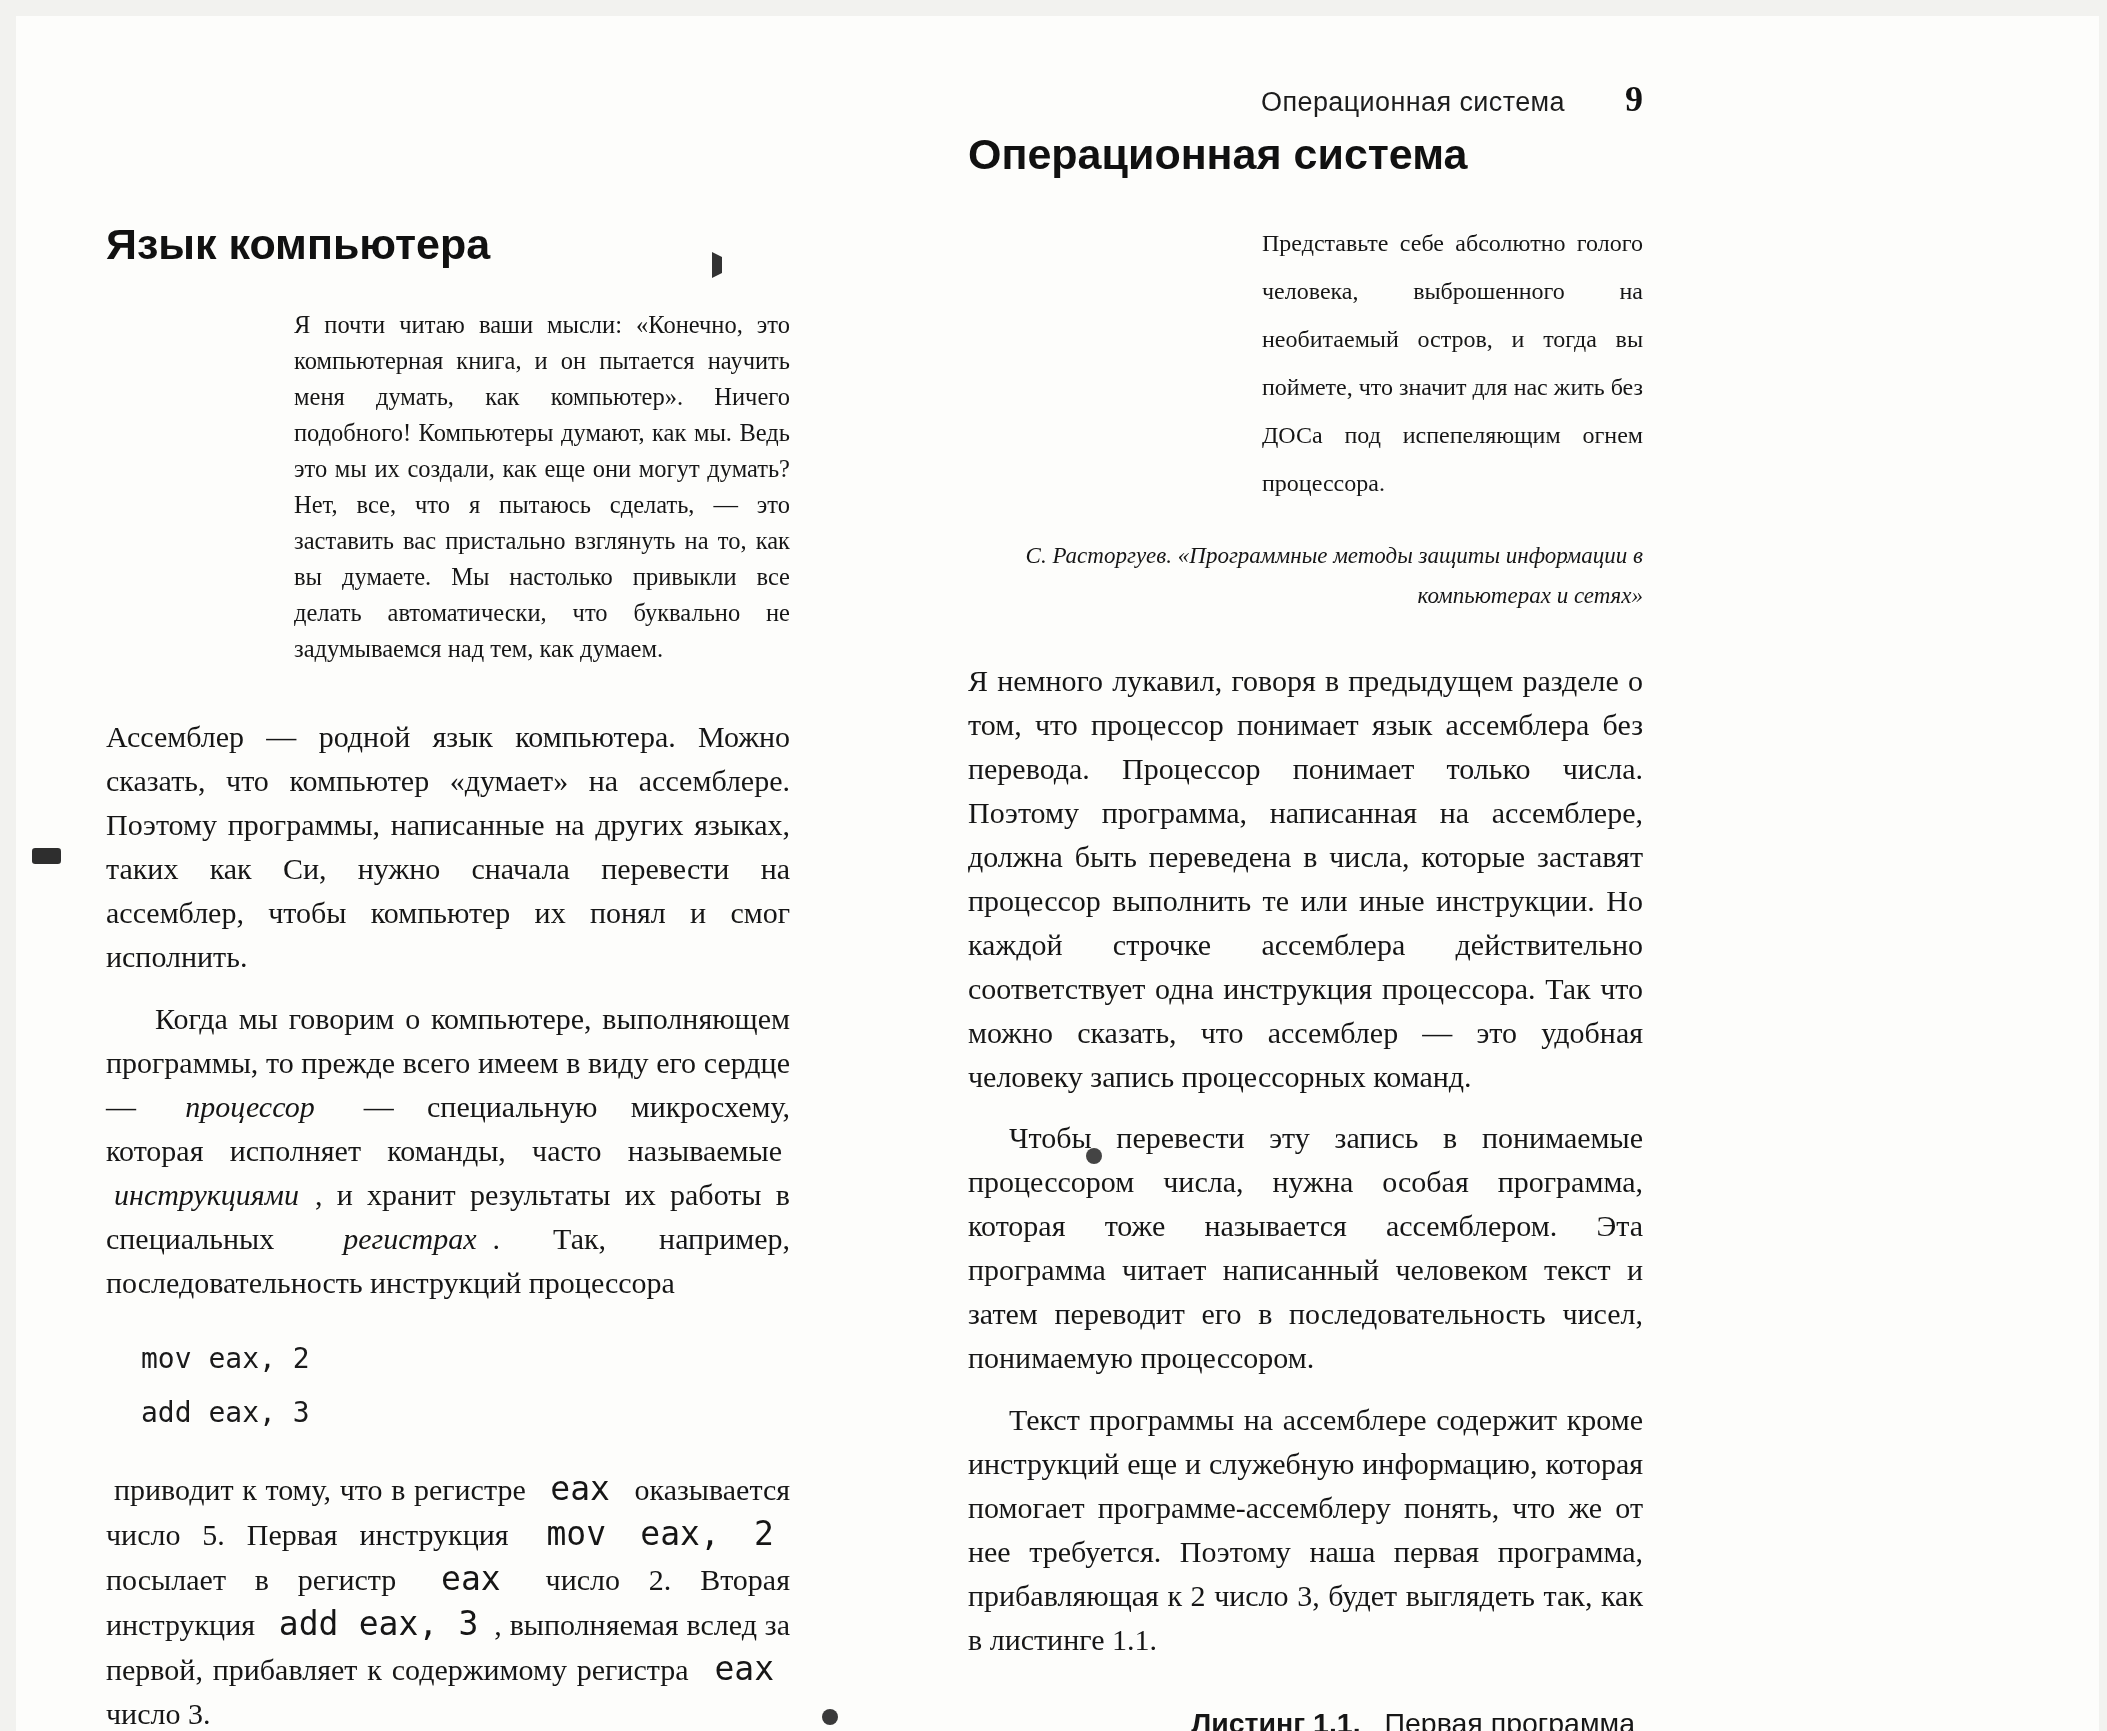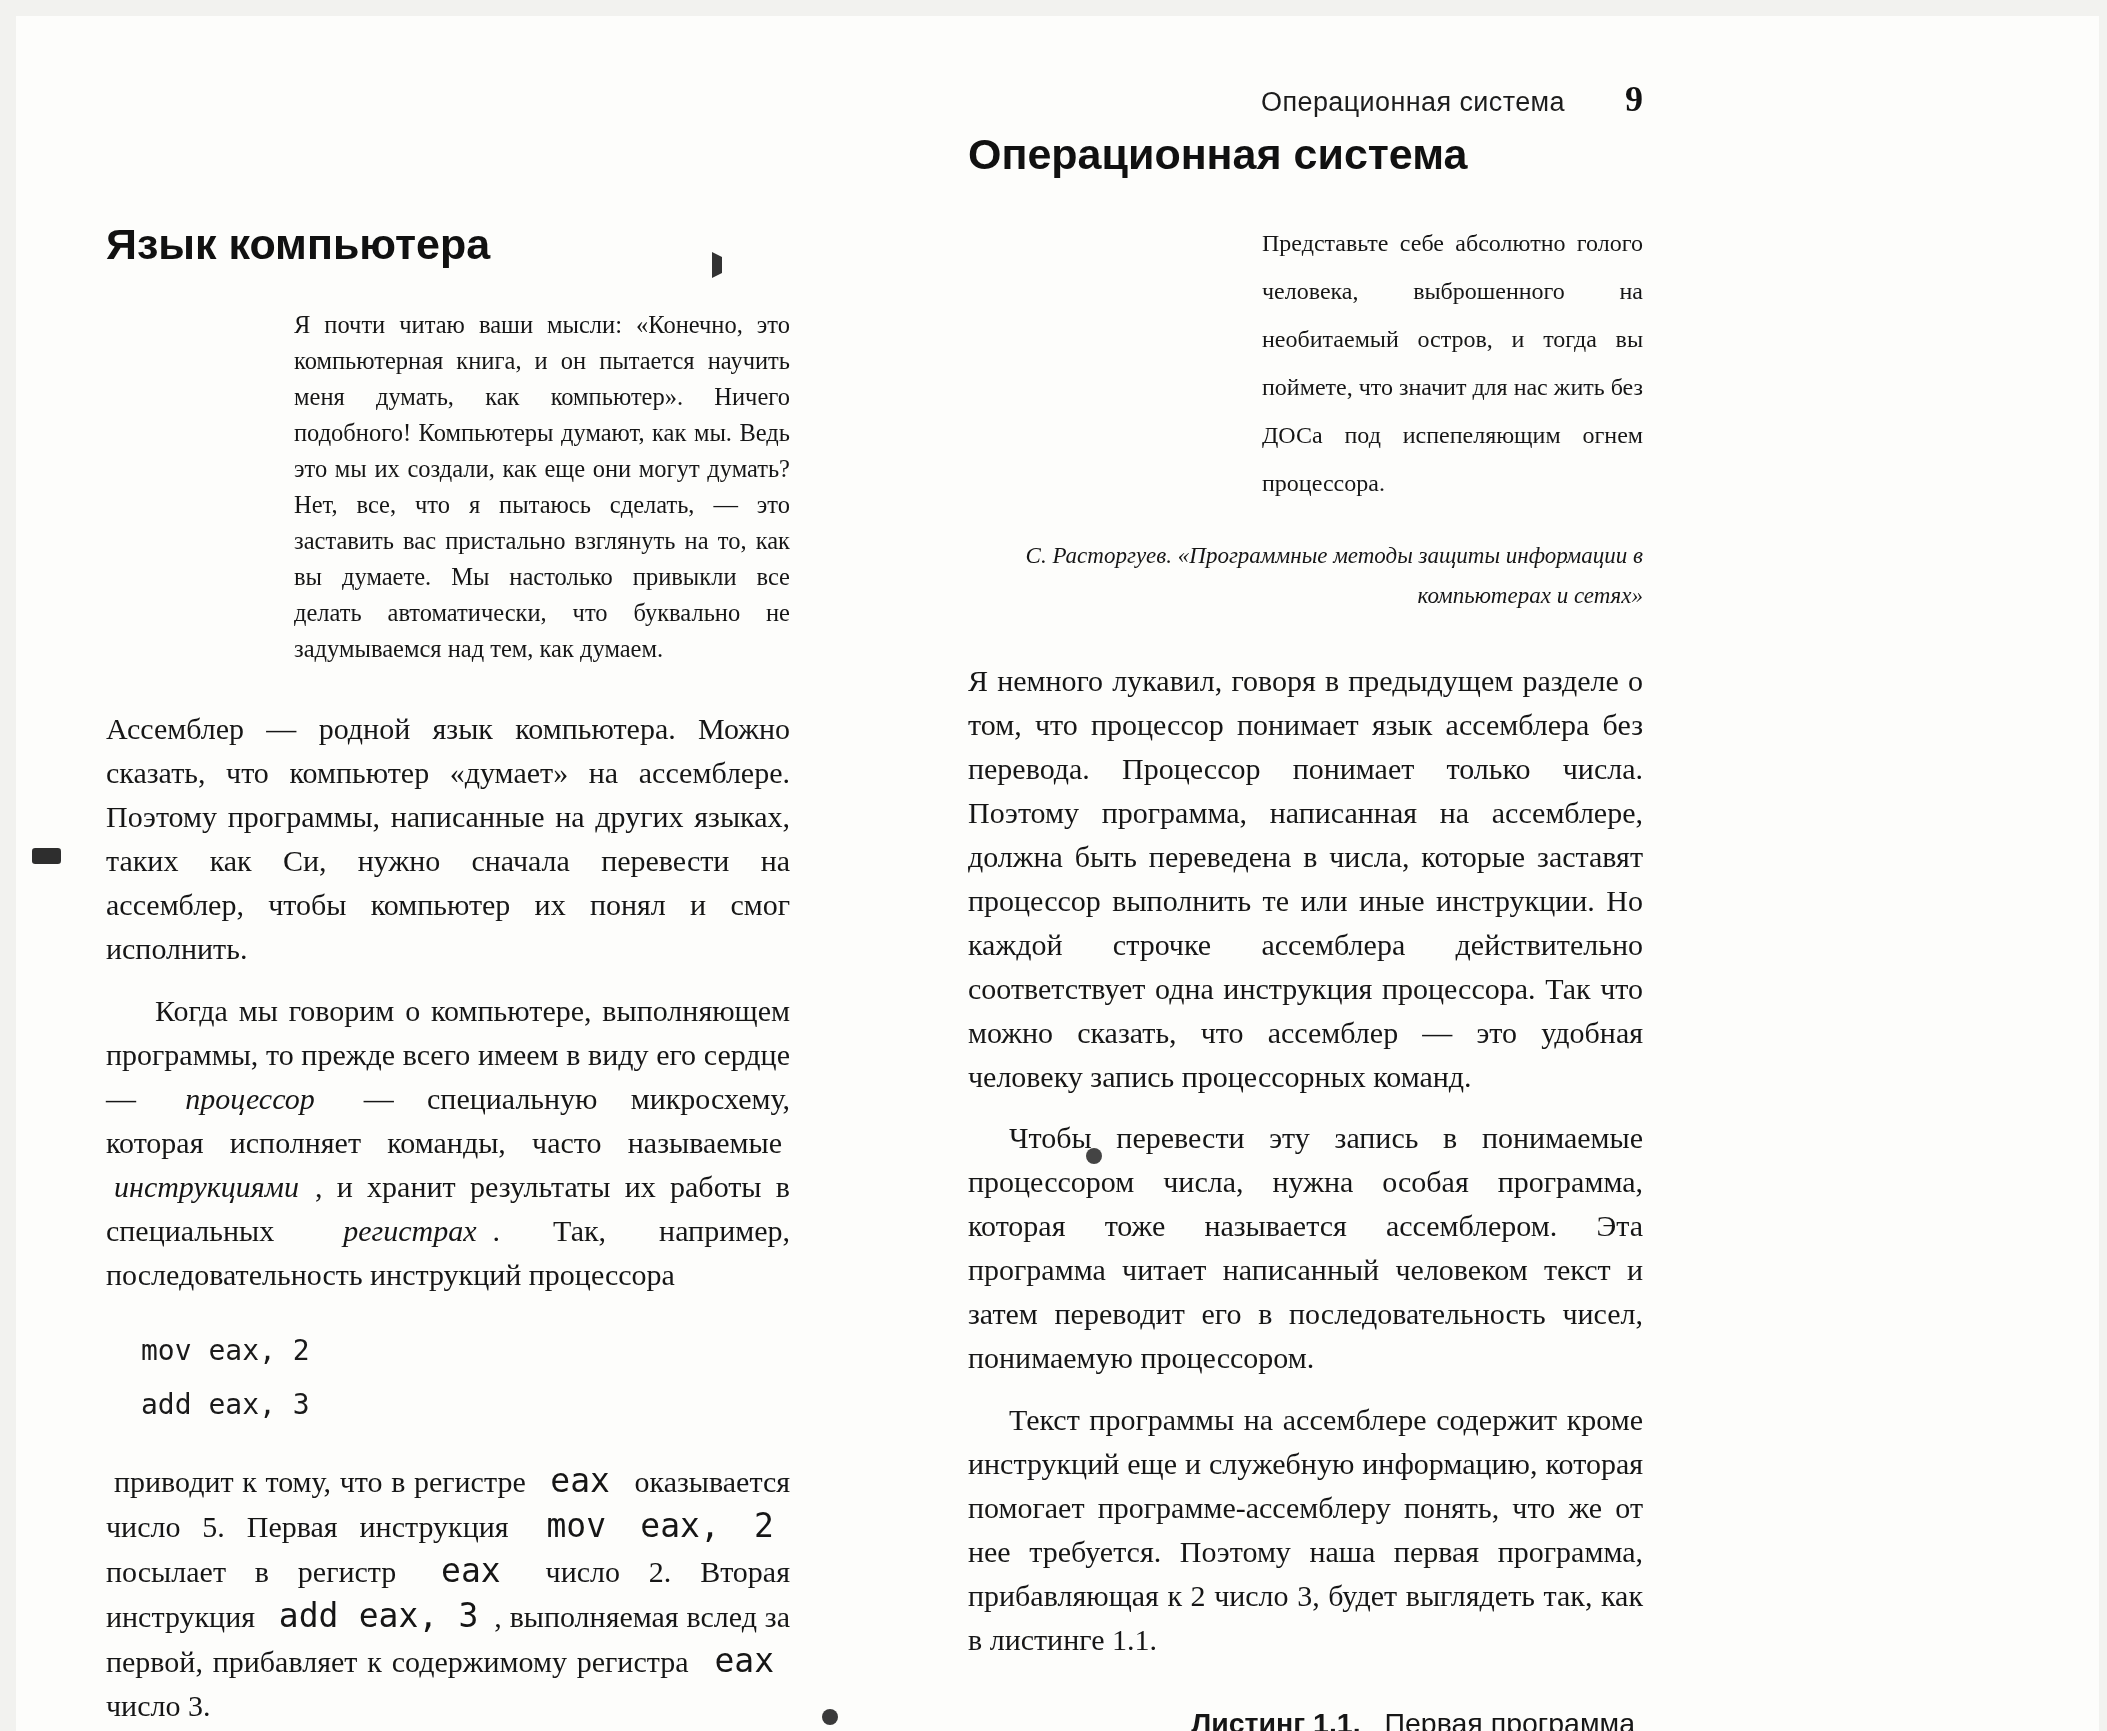--- a/index.html
+++ b/index.html
@@ -45,21 +45,21 @@
   .col-right .epigraph { margin-left:294px; font-size:24px; line-height:48px; }
 
   .attribution {
     font-style:italic; text-align:right;
     font-size:24px; line-height:40px; margin-top:12.7px;
   }
   .col-right .attribution { font-size:23px; }
 
   .para { margin-top:1.6px; }
   .para.indent { text-indent:41px; }
-  .col-left  .para-first { margin-top:24px; }
+  .col-left  .para-first { margin-top:32px; }
   .col-right .para-first { margin-top:27px; }
 
   .i { font-style:italic; }
   .m { font-family:"DejaVu Sans Mono", monospace; font-size:33px; }
 
   .code-block {
     font-family:"DejaVu Sans Mono", monospace;
     font-size:28px; line-height:38px;
     text-align:left; white-space:pre; color:#1a1a1a;
   }

